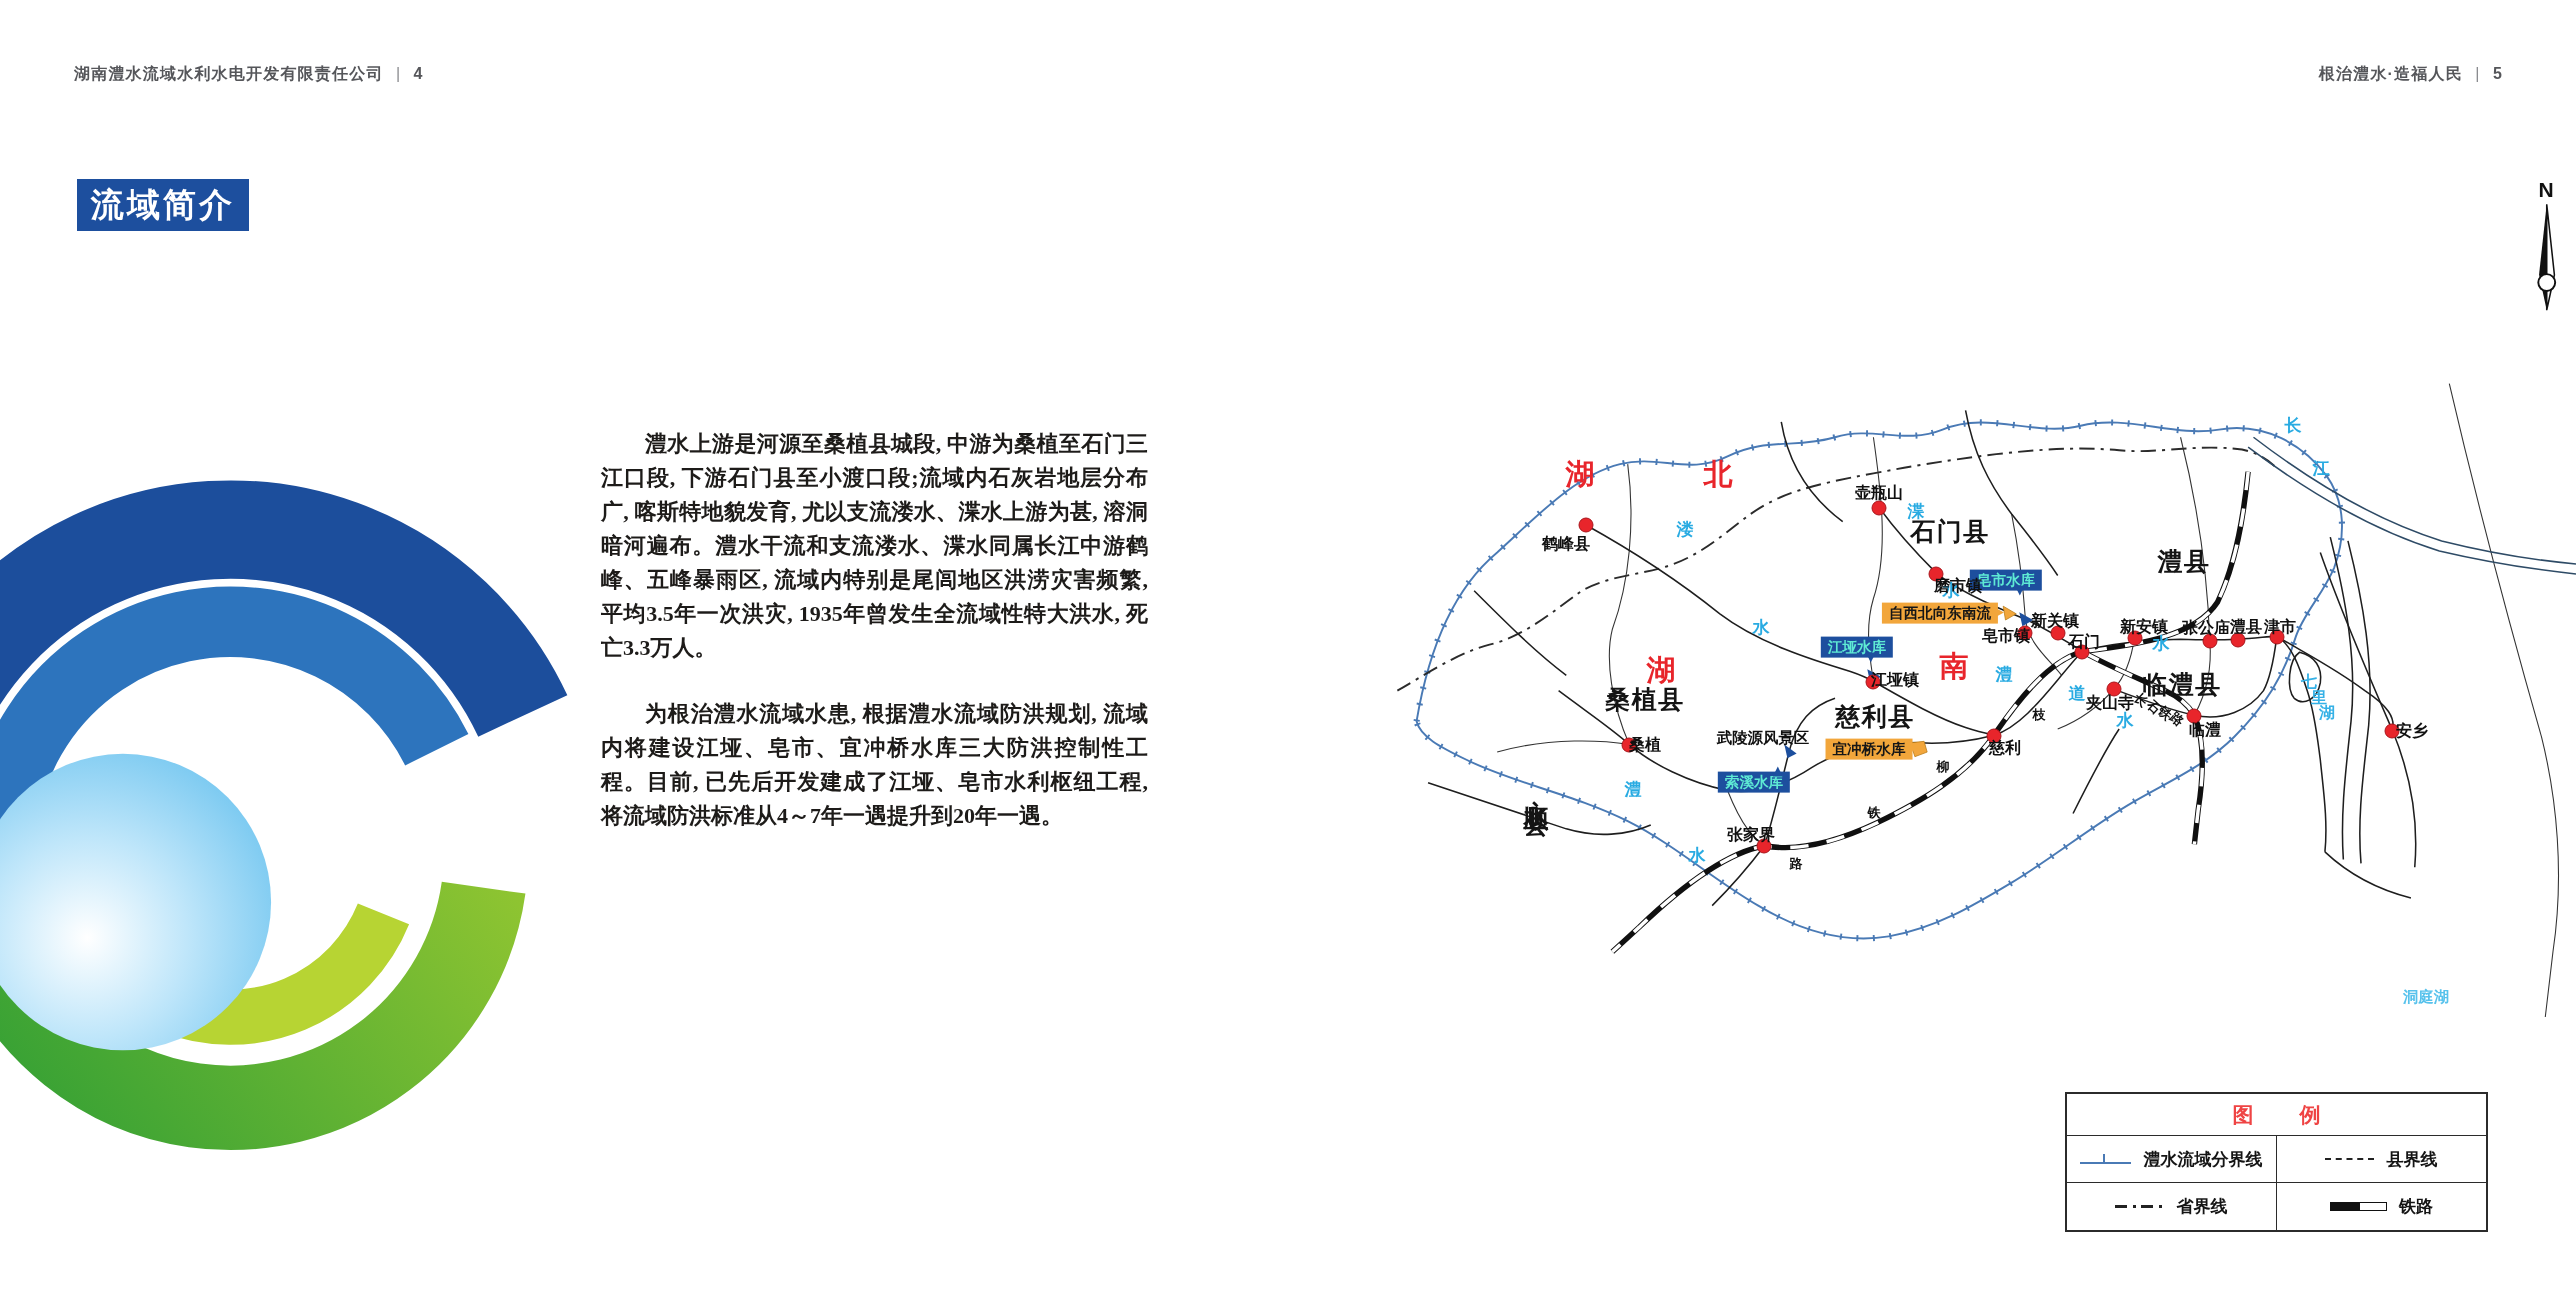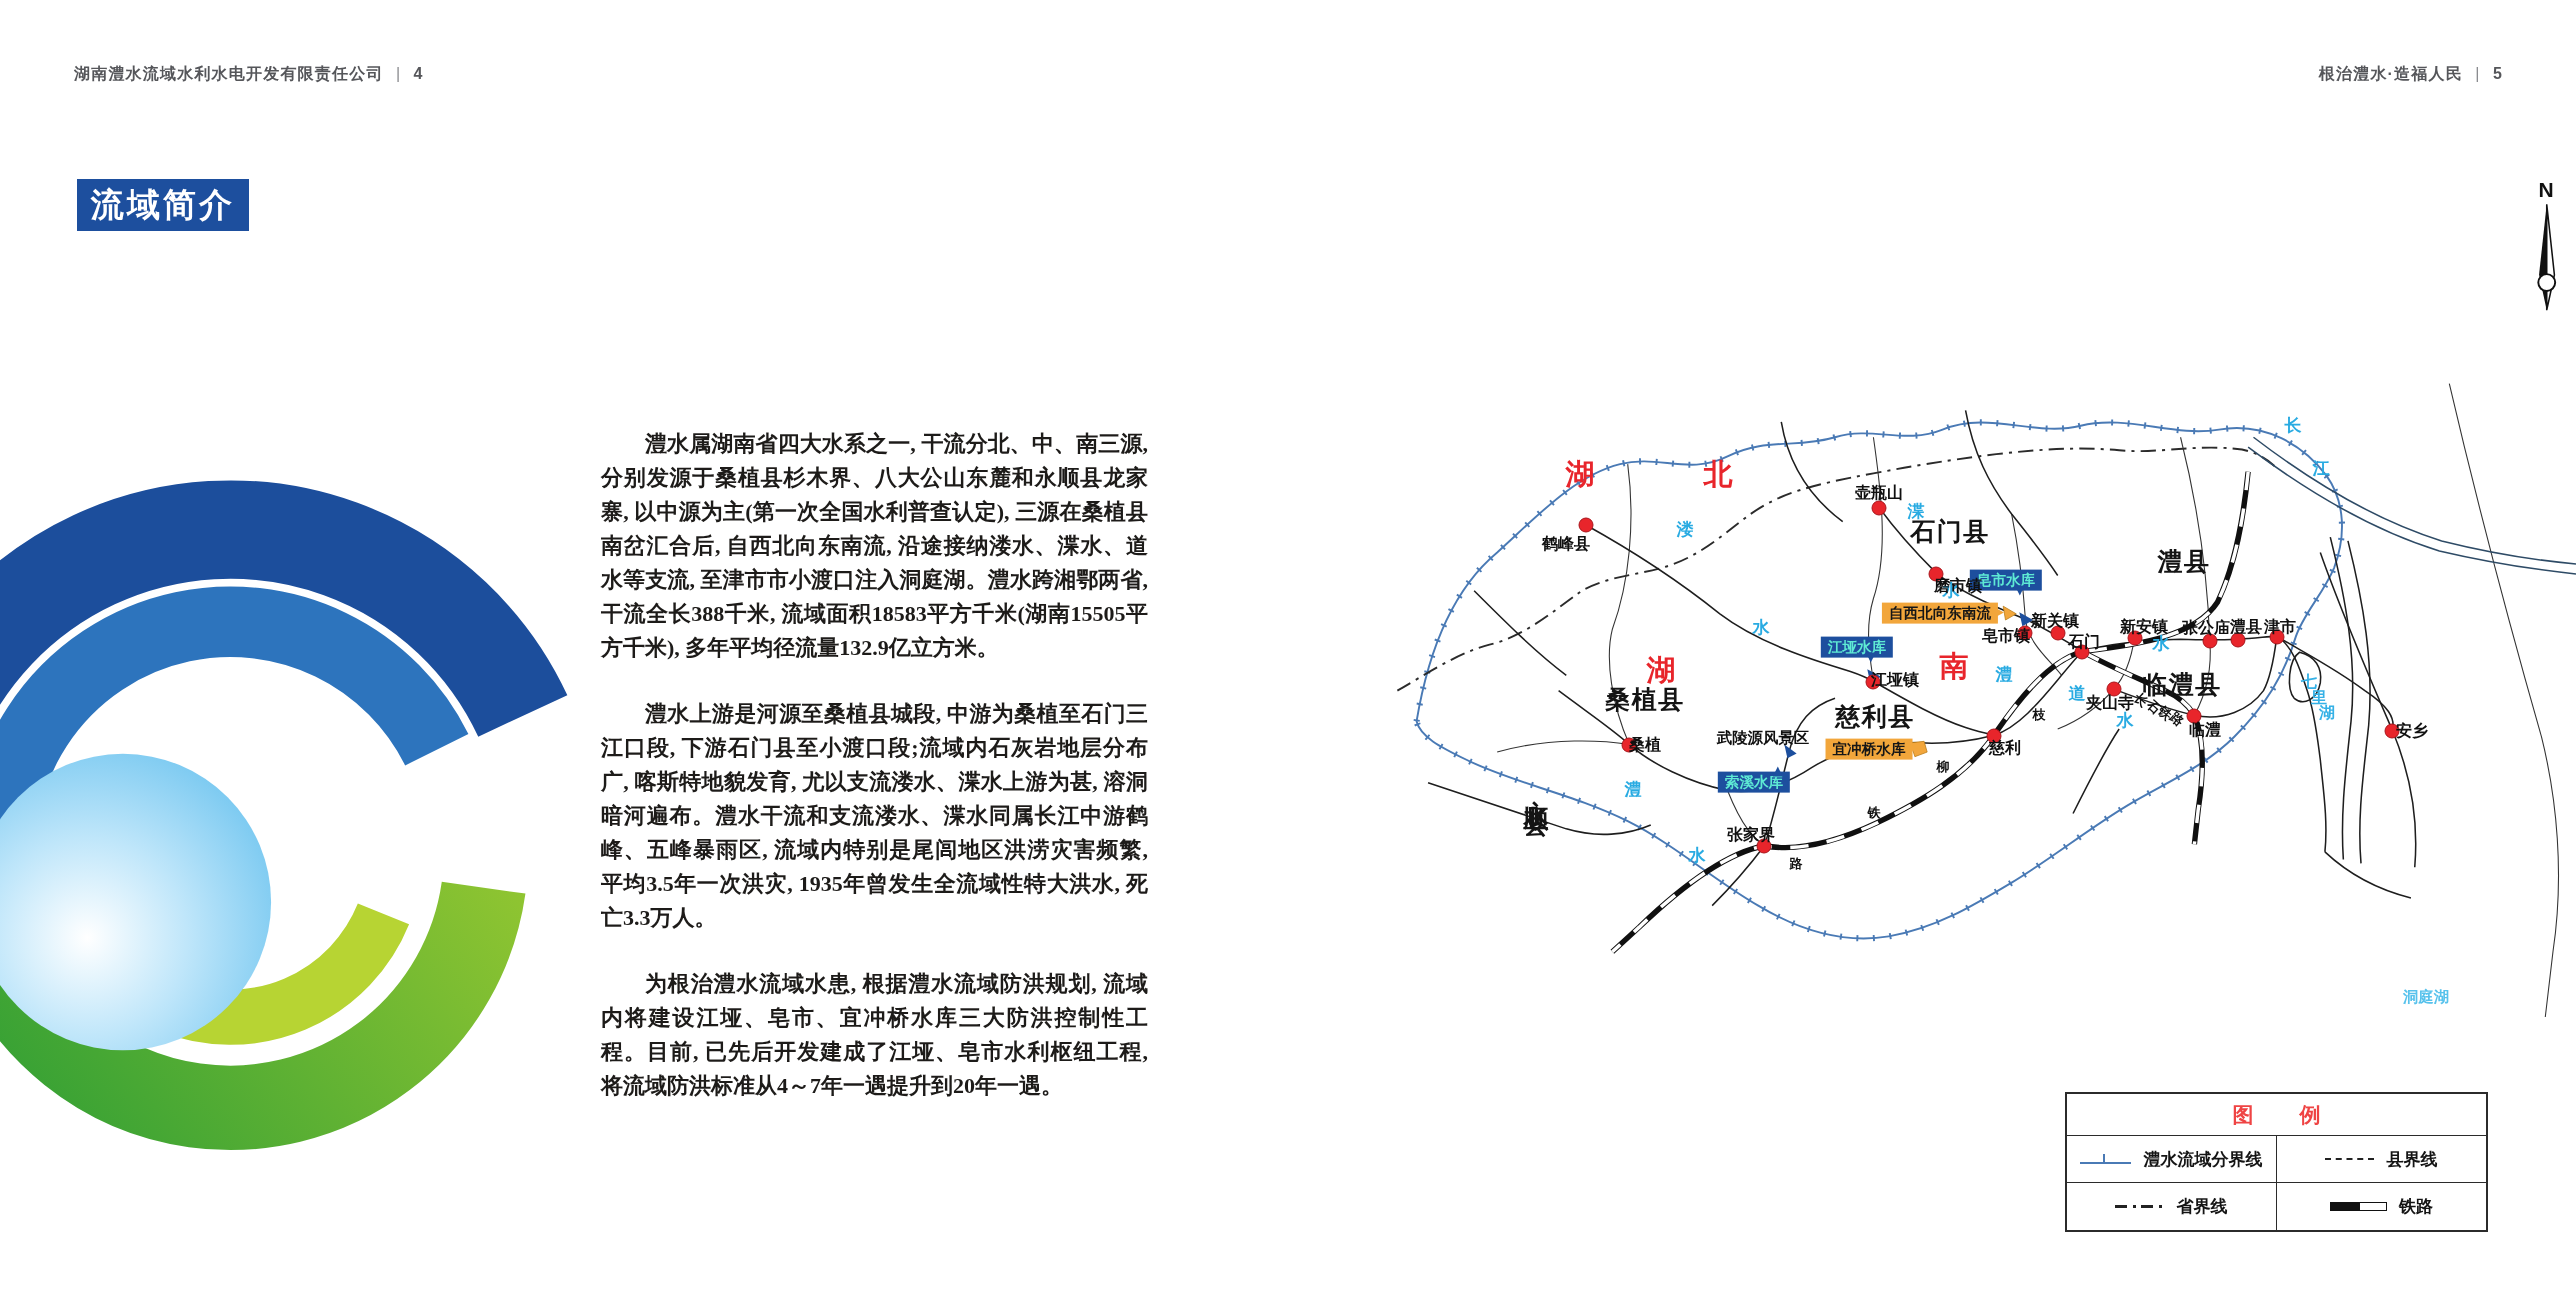--- a/index.html
+++ b/index.html
@@ -101,21 +101,20 @@
     <g fill="none">
       <circle cx="300" cy="590" r="300" stroke="#2d74bd" stroke-width="92" pathLength="100" stroke-dasharray="46 54" transform="rotate(168 300 590)"></circle>
       <circle cx="300" cy="590" r="420" stroke="#1c4e9c" stroke-width="128" pathLength="100" stroke-dasharray="50 50" transform="rotate(155 300 590)"></circle>
       <circle cx="300" cy="590" r="215" stroke="#b7d433" stroke-width="72" pathLength="100" stroke-dasharray="38 62" transform="rotate(22 300 590)"></circle>
       <circle cx="300" cy="590" r="333" stroke="url(#grn)" stroke-width="110" pathLength="100" stroke-dasharray="42 58" transform="rotate(8 300 590)"></circle>
       <circle cx="160" cy="655" r="193" fill="url(#sph)"></circle>
     </g>
   </svg>
 
   <div class="bodytext">
-    <p>澧水属湖南省四大水系之一, 干流分北、中、南三源, 分别发源于桑植县杉木界、八大公山东麓和永顺县龙家寨, 以中源为主(第一次全国水利普查认定), 三源在桑植县南岔汇合后, 自西北向东南流, 沿途接纳溇水、渫水、道水等支流, 至津市市小渡口注入洞庭湖。澧水跨湘鄂两省, 干流全长388千米, 流域面积18583平方千米(湖南15505平方千米), 多年平均径流量132.9亿立方米。</p>
     <p>澧水上游是河源至桑植县城段, 中游为桑植至石门三江口段, 下游石门县至小渡口段;流域内石灰岩地层分布广, 喀斯特地貌发育, 尤以支流溇水、渫水上游为甚, 溶洞暗河遍布。澧水干流和支流溇水、渫水同属长江中游鹤峰、五峰暴雨区, 流域内特别是尾闾地区洪涝灾害频繁, 平均3.5年一次洪灾, 1935年曾发生全流域性特大洪水, 死亡3.3万人。</p>
     <p>为根治澧水流域水患, 根据澧水流域防洪规划, 流域内将建设江垭、皂市、宜冲桥水库三大防洪控制性工程。目前, 已先后开发建成了江垭、皂市水利枢纽工程, 将流域防洪标准从4～7年一遇提升到20年一遇。</p>
   </div>
 
   <div class="compass-n">N</div>
   <svg class="compass-svg" width="43" height="117" viewBox="0 0 56 152">
     <polygon points="27,4 17,96 27,142" fill="#111"></polygon>
     <polygon points="27,4 37,96 27,142" fill="#fff" stroke="#111" stroke-width="2"></polygon>
     <circle cx="27" cy="106" r="11" fill="#fff" stroke="#111" stroke-width="2.5"></circle>
   </svg>

